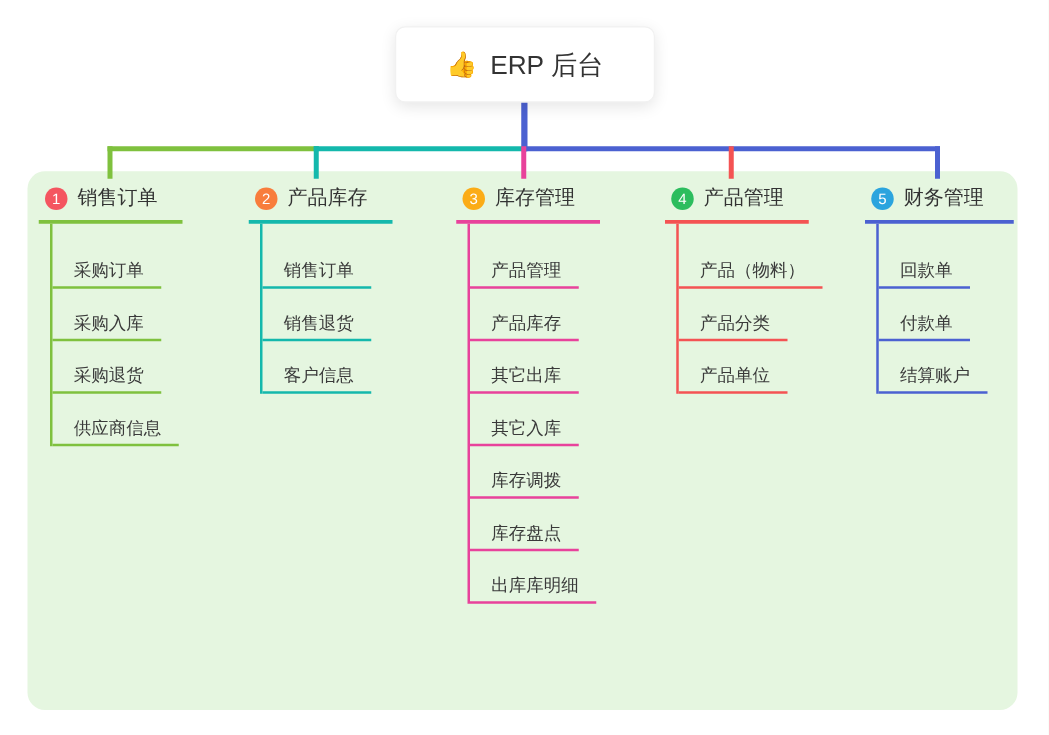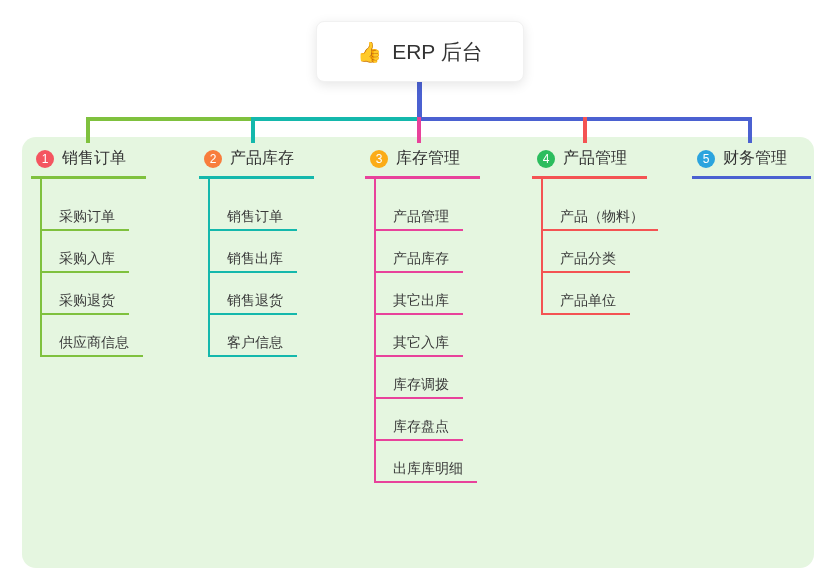--- a/index.html
+++ b/index.html
@@ -122,23 +122,20 @@
   <div class="branch" style="left: 177px; --accent: #14b8ac; --badge: #f87d3c;">
     <div class="branch-header">
       <span class="badge">2</span>
       <span class="branch-label">产品库存</span>
     </div>
     <div class="branch-items">
   <div class="branch-item">
     <span class="item-label">销售订单</span>
   </div>
 
-  <div class="branch-item">
-    <span class="item-label">销售出库</span>
-  </div>
 
   <div class="branch-item">
     <span class="item-label">销售退货</span>
   </div>
 
   <div class="branch-item">
     <span class="item-label">客户信息</span>
   </div>
 </div>
   </div>
@@ -197,16 +194,29 @@
     <span class="item-label">产品单位</span>
   </div>
 </div>
   </div>
 
   <div class="branch" style="left: 670px; width: 119px; --accent: #4b61d1; --badge: #2ba4de;">
     <div class="branch-header">
       <span class="badge">5</span>
       <span class="branch-label">财务管理</span>
     </div>
+    <div class="branch-items">
+  <div class="branch-item">
+    <span class="item-label">回款单</span>
+  </div>
+
+  <div class="branch-item">
+    <span class="item-label">付款单</span>
+  </div>
+
+  <div class="branch-item">
+    <span class="item-label">结算账户</span>
+  </div>
+</div>
   </div>
 </div>
 
 </div>
 
 </body></html>

